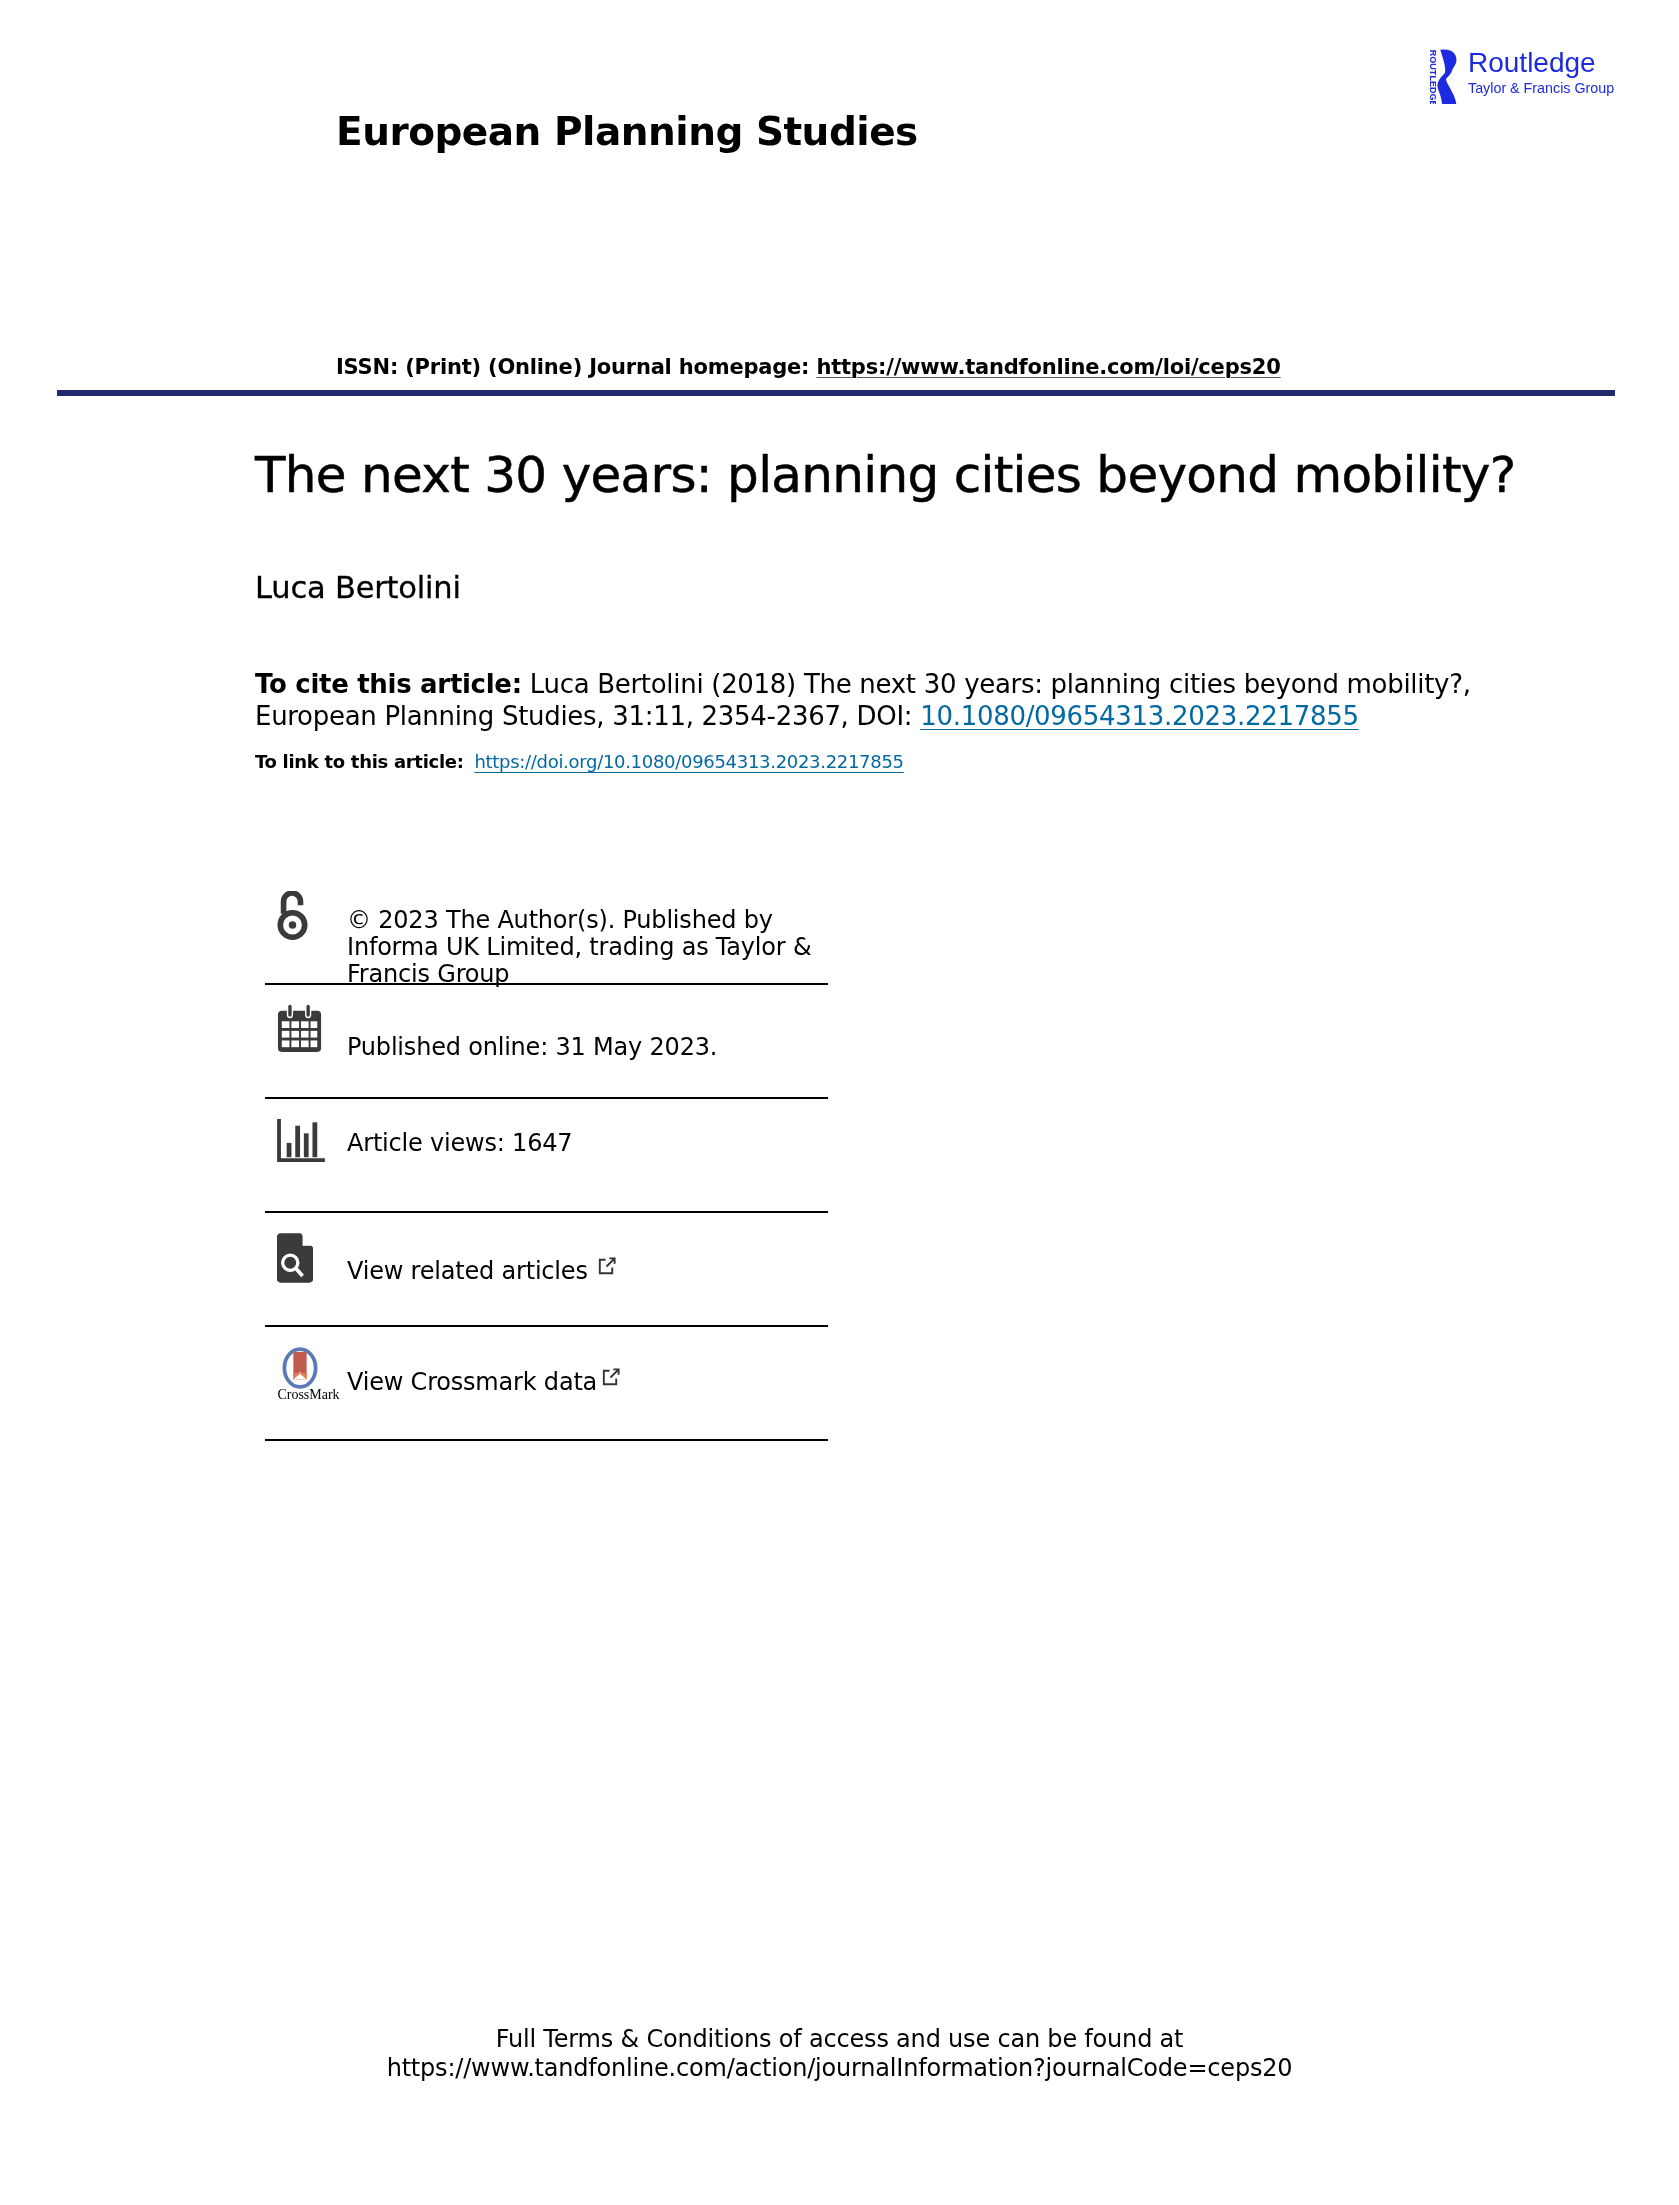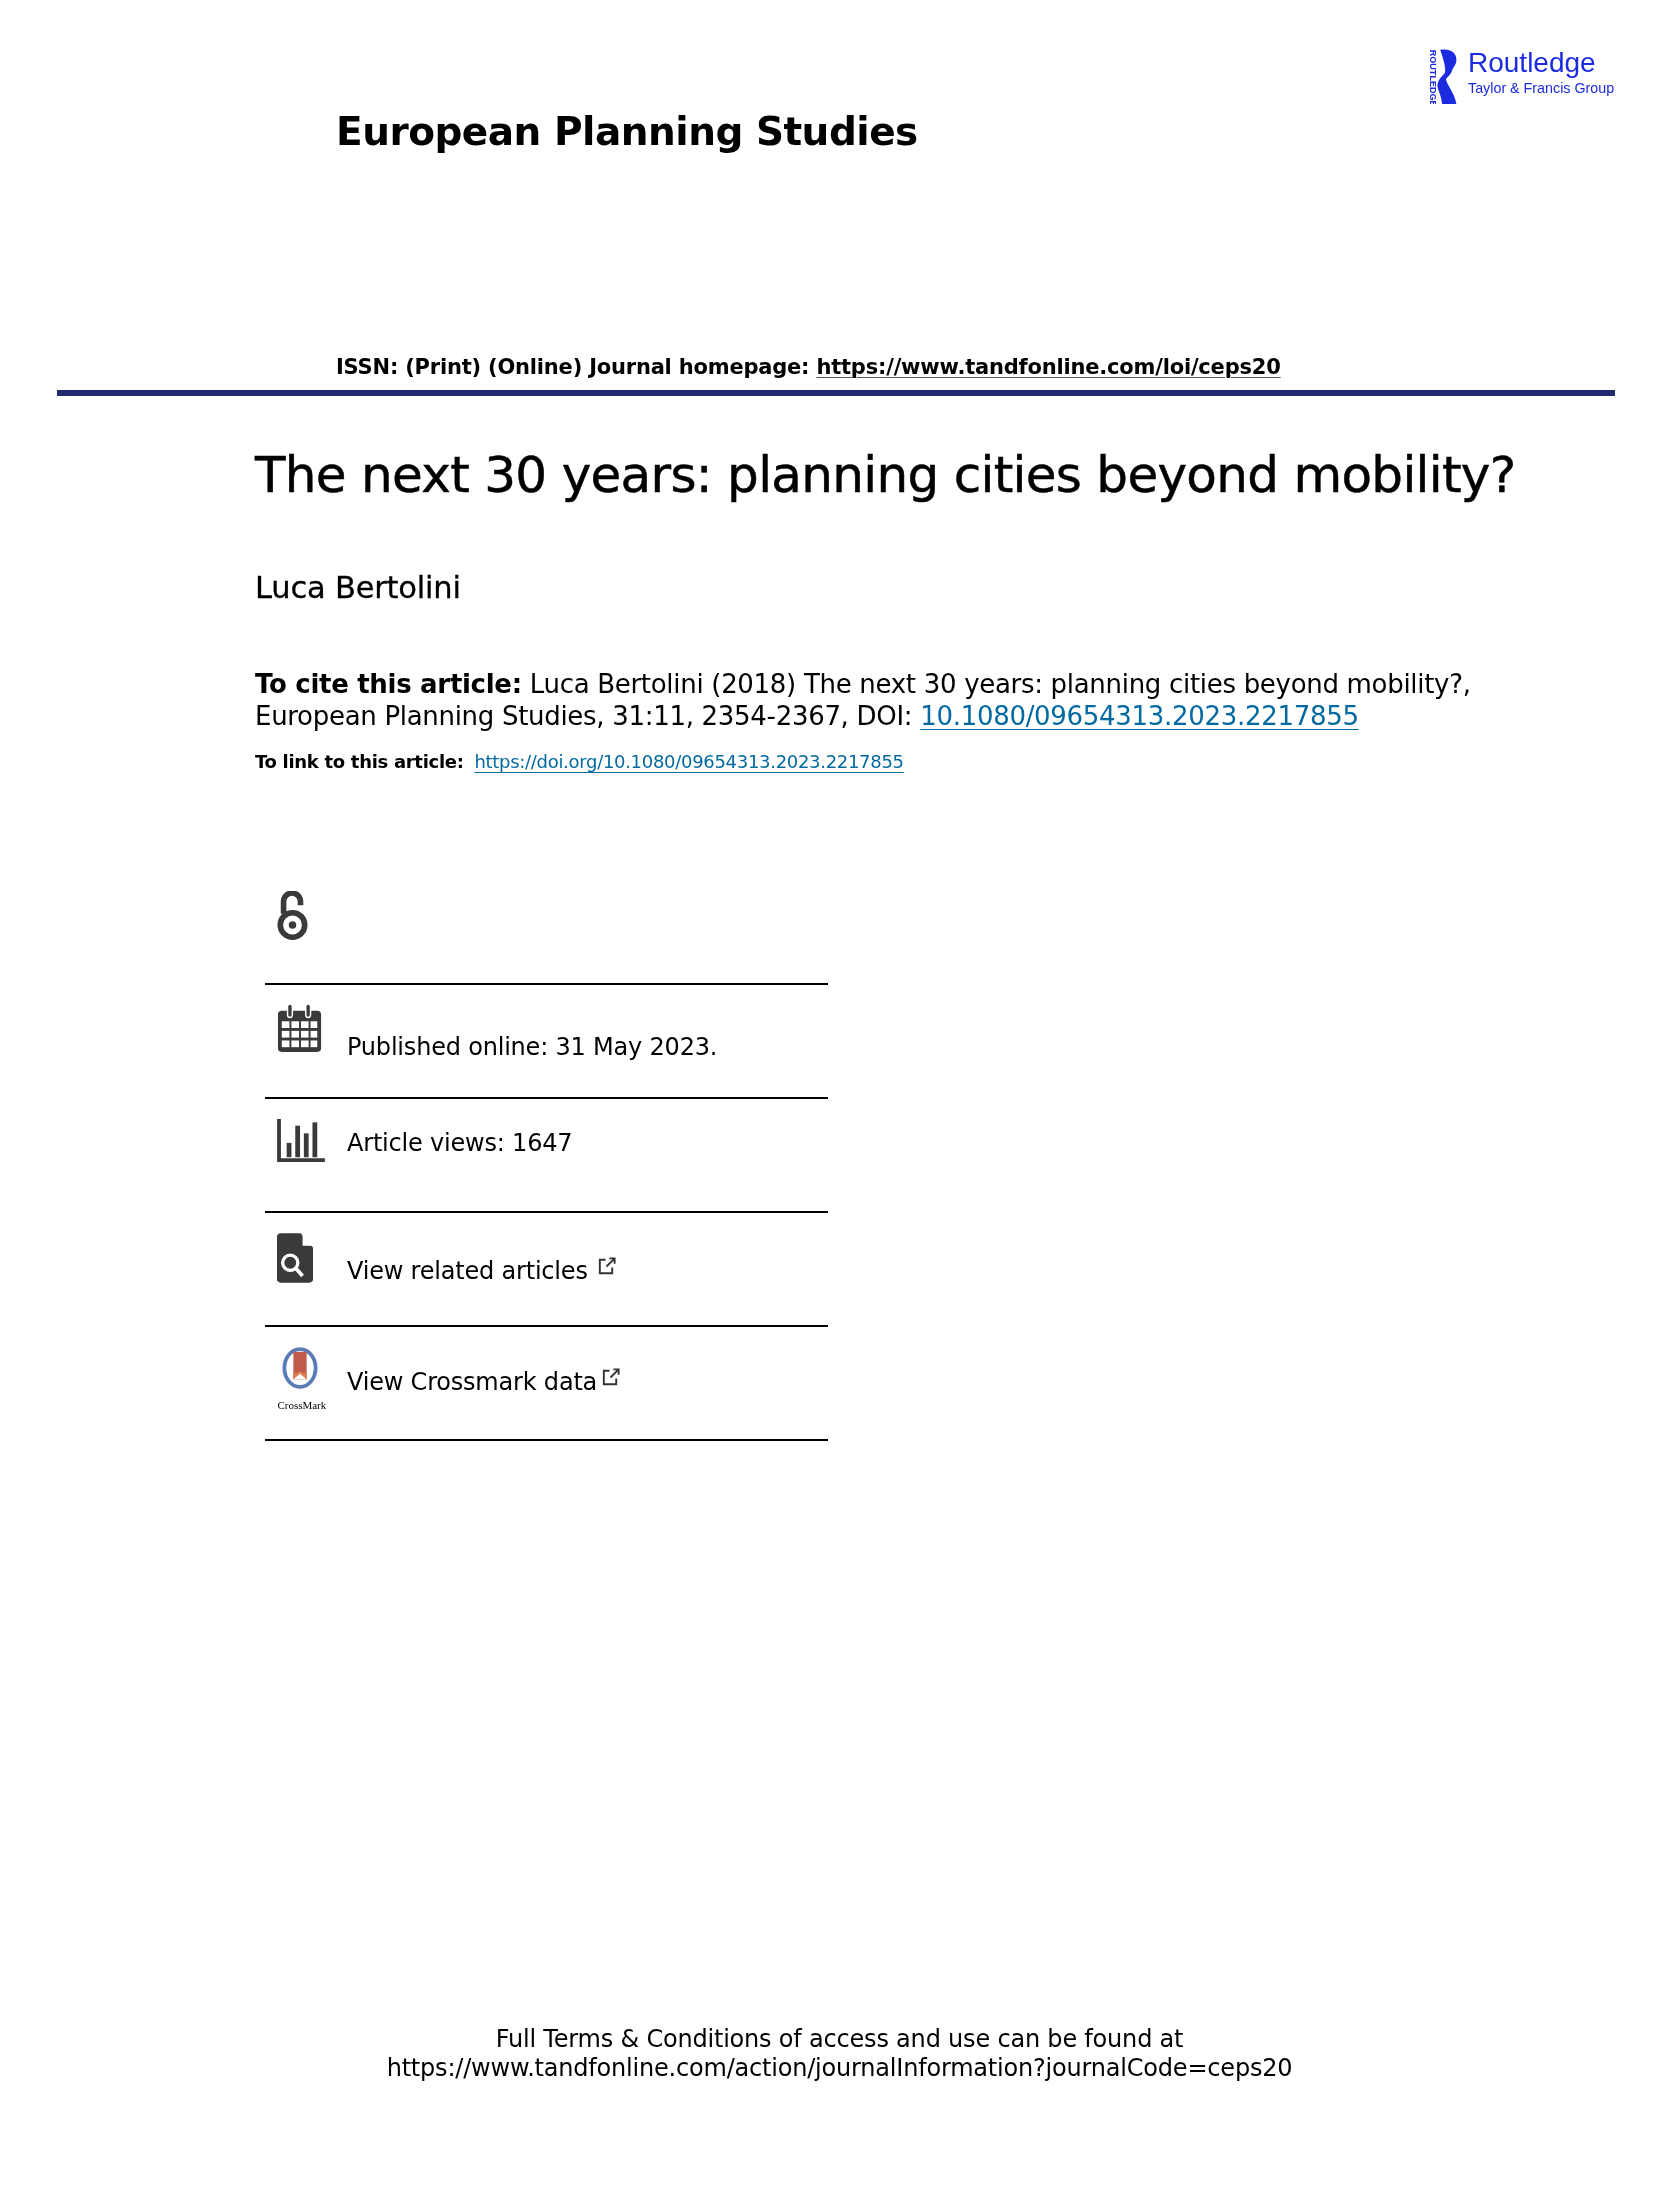--- a/index.html
+++ b/index.html
@@ -62,20 +62,21 @@
 </div>
 
 <div class="abs info">
 
   <div class="row" style="height:101px">
     <svg class="icon" style="top:8.6px" width="31" height="52" viewBox="0 0 66 110">
       <path d="M14 48 V22 A18 18 0 0 1 50 22 V30" fill="none" stroke="#3a3a3a" stroke-width="12"></path>
       <circle cx="33" cy="72" r="26" fill="none" stroke="#3a3a3a" stroke-width="12"></circle>
       <circle cx="33" cy="72" r="8" fill="#3a3a3a"></circle>
     </svg>
+    <div class="text" style="top:25px;width:481px">© 2023 The Author(s). Published by Informa UK Limited, trading as Taylor &amp; Francis Group</div>
   </div>
 
   <div class="row" style="height:112px">
     <svg class="icon" style="top:18px" width="46" height="50" viewBox="0 0 96 104">
       <rect x="2" y="16" width="90" height="86" rx="8" fill="#3a3a3a"></rect>
       <rect x="22" y="2" width="10" height="28" rx="5" fill="#3a3a3a" stroke="#fff" stroke-width="3"></rect>
       <rect x="60" y="2" width="10" height="28" rx="5" fill="#3a3a3a" stroke="#fff" stroke-width="3"></rect>
       <g fill="#fff">
         <rect x="10" y="38" width="16" height="14"></rect>
           <rect x="30" y="38" width="16" height="14"></rect>
@@ -122,21 +123,21 @@
   </div>
 
   <div class="row" style="height:112px">
     <div class="icon" style="top:20px;width:46px;text-align:center">
       <svg width="36" height="42" viewBox="0 0 76 88">
         <ellipse cx="38" cy="44" rx="33" ry="40" fill="#fff" stroke="#5a7bb8" stroke-width="8"></ellipse>
         <rect x="24" y="10" width="28" height="58" fill="#c05a4a"></rect>
         <path d="M24 68 L38 52 L52 68 Z" fill="#fff"></path>
         <path d="M24 54 L24 68 L38 56 L52 68 L52 54" fill="#e07a50"></path>
       </svg>
-      <div style="font-family:'Liberation Serif',serif;font-size:11px;line-height:8.6px;margin-top:10px">CrossMark</div>
+      <div style="font-family:'Liberation Serif',serif;font-size:14px;line-height:8.6px;margin-top:0">CrossMark</div>
     </div>
     <a class="text rowlink" style="top:40px">
       <span>View Crossmark data</span><svg class="ext" viewBox="0 0 44 44" style="margin-left:2.9px">
           <path d="M20 8 H8 V36 H34 V24" fill="none" stroke="#333" stroke-width="4"></path>
           <path d="M22 22 L38 6 M28 5 H39 V16" fill="none" stroke="#333" stroke-width="4"></path>
         </svg>
     </a>
   </div>
 </div>
 

